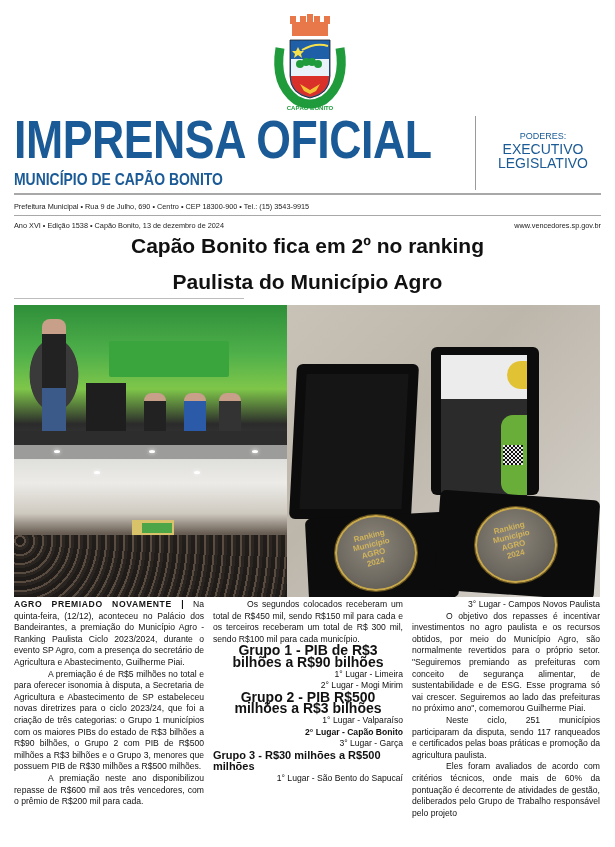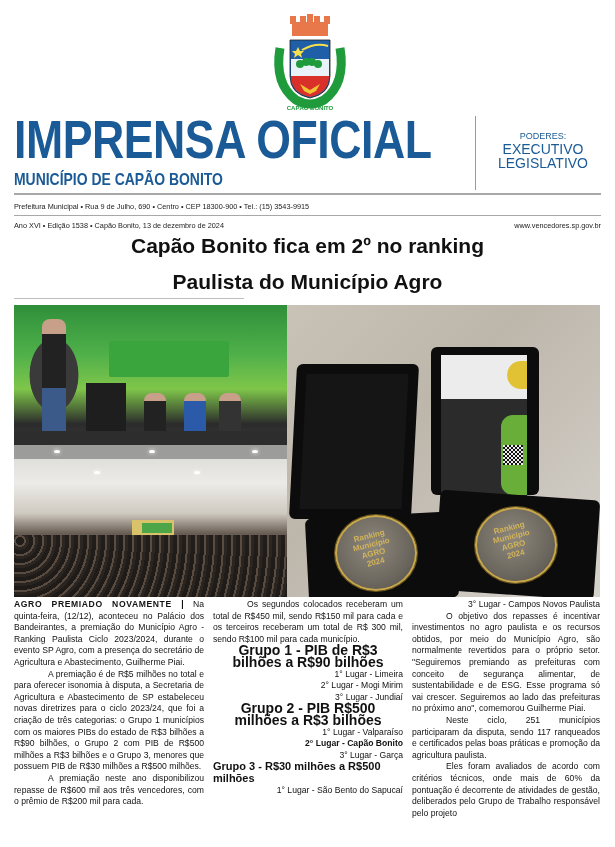--- a/index.html
+++ b/index.html
@@ -196,21 +196,20 @@
   <p class="indent">A premiação neste ano disponibilizou repasse de R$600 mil aos três vencedores, com o prêmio de R$200 mil para cada.</p>
 </div>
 
 <div class="col c2" style="top:-999px;"></div>
 <div class="col c2" style="top:599px;">
   <p style="height: auto; overflow: hidden;"></p>
   <p class="indent">Os segundos colocados receberam um total de R$450 mil, sendo R$150 mil para cada e os terceiros receberam um total de R$ 300 mil, sendo R$100 mil para cada município.</p>
   <p class="grp">Grupo 1 - PIB de R$3 bilhões a R$90 bilhões</p>
   <p class="li">1° Lugar - Limeira</p>
   <p class="li">2° Lugar - Mogi Mirim</p>
-  <p class="li">3° Lugar - Jundiaí</p>
   <p class="grp">Grupo 2 - PIB R$500 milhões a R$3 bilhões</p>
   <p class="li">1° Lugar - Valparaíso</p>
   <p class="li b">2° Lugar - Capão Bonito</p>
   <p class="li">3° Lugar - Garça</p>
   <p class="grp-left">Grupo 3 - R$30 milhões a R$500 milhões</p>
   <p class="li">1° Lugar - São Bento do Sapucaí</p>
 </div>
 
 <div class="col c3">
   <p class="li">3° Lugar - Campos Novos Paulista</p>

